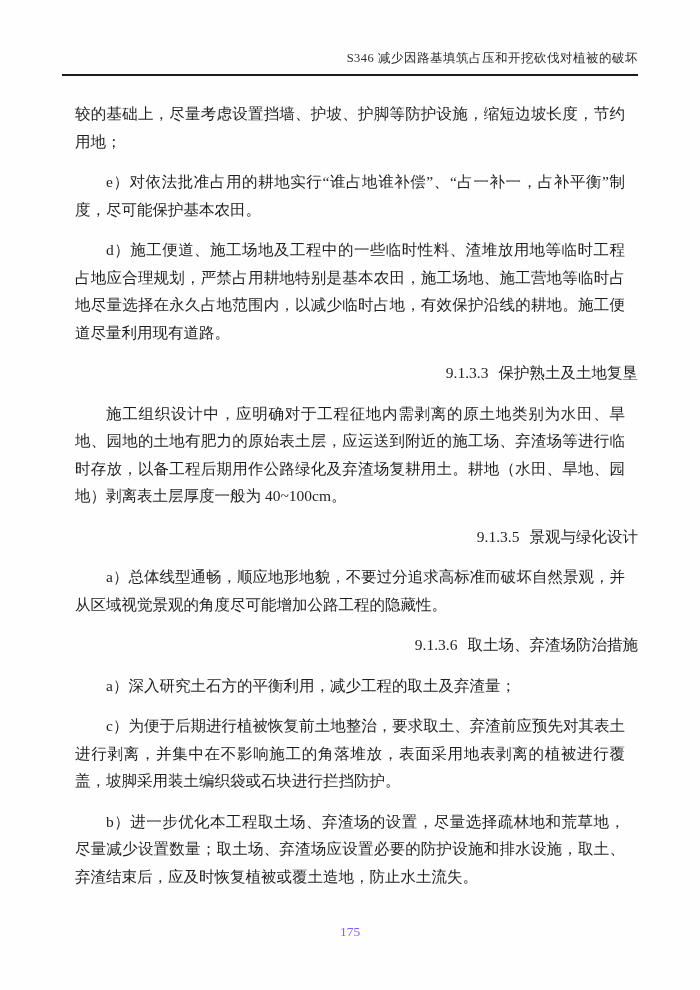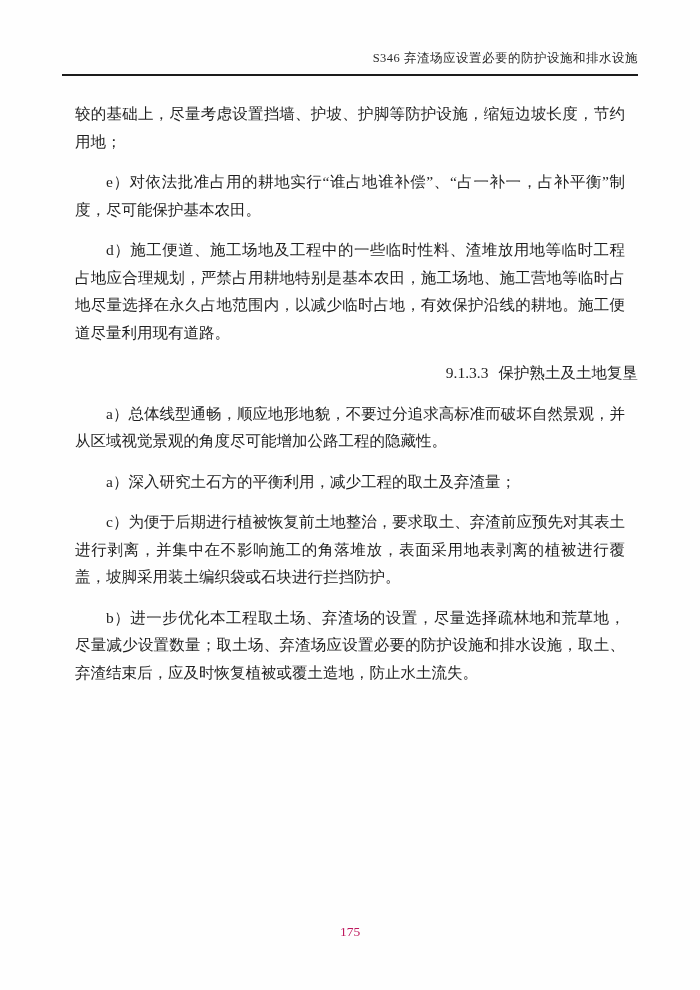--- a/index.html
+++ b/index.html
@@ -55,36 +55,39 @@
   .sec-num {
     margin-right: 0.65em;
   }
   .page-number {
     position: absolute;
     bottom: 50px;
     left: 0;
     width: 100%;
     text-align: center;
     font-size: 13.5px;
-    color: #be185d;
+    color: #8b5cf6;
   }
 </style>
 </head>
 <body>
 
 <div class="page">
 
-  <div class="running-header">S346 弃渣场应设置必要的防护设施和排水设施</div>
+  <div class="running-header">S346 减少因路基填筑占压和开挖砍伐对植被的破坏</div>
 
   <div class="doc-body">
       <p class="para">较的基础上，尽量考虑设置挡墙、护坡、护脚等防护设施，缩短边坡长度，节约用地；</p>
       <p class="para indent">e）对依法批准占用的耕地实行“谁占地谁补偿”、“占一补一，占补平衡”制度，尽可能保护基本农田。</p>
       <p class="para indent">d）施工便道、施工场地及工程中的一些临时性料、渣堆放用地等临时工程占地应合理规划，严禁占用耕地特别是基本农田，施工场地、施工营地等临时占地尽量选择在永久占地范围内，以减少临时占地，有效保护沿线的耕地。施工便道尽量利用现有道路。</p>
       <div class="sec-heading"><span class="sec-num">9.1.3.3</span><span>保护熟土及土地复垦</span></div>
+      <p class="para indent">施工组织设计中，应明确对于工程征地内需剥离的原土地类别为水田、旱地、园地的土地有肥力的原始表土层，应运送到附近的施工场、弃渣场等进行临时存放，以备工程后期用作公路绿化及弃渣场复耕用土。耕地（水田、旱地、园地）剥离表土层厚度一般为 40~100cm。</p>
+      <div class="sec-heading"><span class="sec-num">9.1.3.5</span><span>景观与绿化设计</span></div>
       <p class="para indent">a）总体线型通畅，顺应地形地貌，不要过分追求高标准而破坏自然景观，并从区域视觉景观的角度尽可能增加公路工程的隐藏性。</p>
+      <div class="sec-heading"><span class="sec-num">9.1.3.6</span><span>取土场、弃渣场防治措施</span></div>
       <p class="para indent">a）深入研究土石方的平衡利用，减少工程的取土及弃渣量；</p>
       <p class="para indent">c）为便于后期进行植被恢复前土地整治，要求取土、弃渣前应预先对其表土进行剥离，并集中在不影响施工的角落堆放，表面采用地表剥离的植被进行覆盖，坡脚采用装土编织袋或石块进行拦挡防护。</p>
       <p class="para indent">b）进一步优化本工程取土场、弃渣场的设置，尽量选择疏林地和荒草地，尽量减少设置数量；取土场、弃渣场应设置必要的防护设施和排水设施，取土、弃渣结束后，应及时恢复植被或覆土造地，防止水土流失。</p>
     </div>
 
   <div class="page-number">175</div>
 
 </div>
 
 </body></html>

